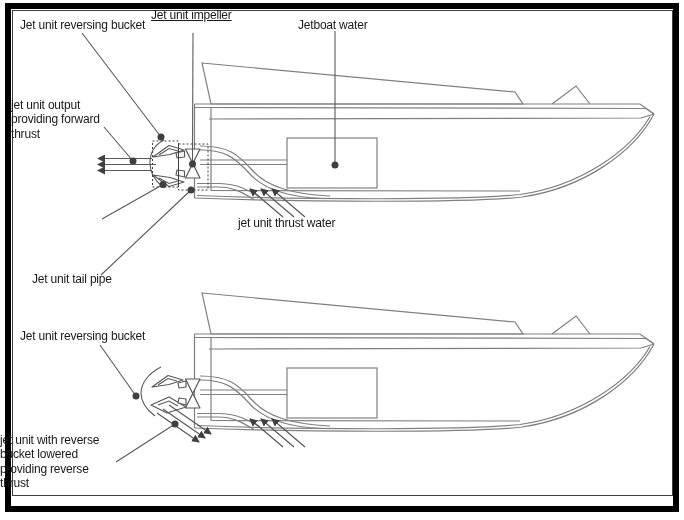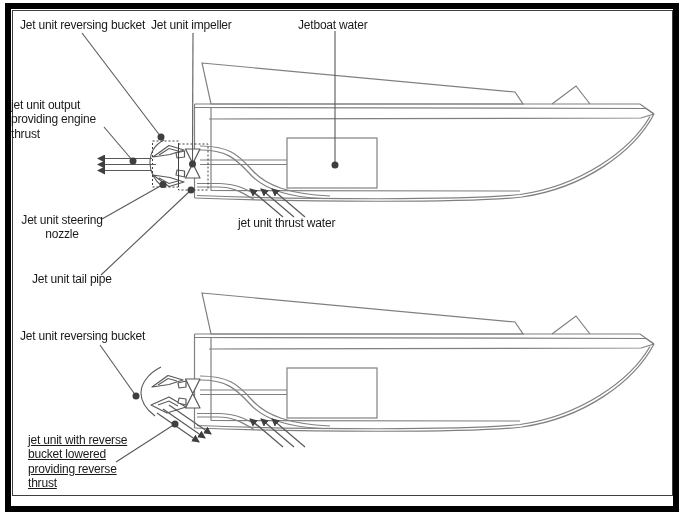--- a/index.html
+++ b/index.html
@@ -141,28 +141,26 @@
       <path class="leader" d="M101,275 L191,190"></path>
       <circle class="dot" cx="191" cy="190" r="3.5"></circle>
       <path class="leader" d="M100,345 L136,396"></path>
       <circle class="dot" cx="136" cy="396" r="3.5"></circle>
       <path class="leader" d="M116,462 L175,424"></path>
       <circle class="dot" cx="175" cy="424" r="3.5"></circle>
     </g>
   </svg>
 
   <div class="lbl" style="left:20px;top:18px;">Jet unit reversing bucket</div>
-  <div class="lbl" style="left:151px;top:18px;">Jet unit impeller</div>
+  <div class="lbl" style="left:151px;top:8px;text-decoration:underline;">Jet unit impeller</div>
   <div class="lbl" style="left:298px;top:18px;">Jetboat water</div>
   <div class="lbl" style="left:11px;top:98px;width:112px;">jet unit output
-providing engine
+providing forward
 thrust</div>
-  <div class="lbl center" style="left:12px;top:213px;width:100px;">Jet unit steering
-nozzle</div>
   <div class="lbl" style="left:32px;top:272px;">Jet unit tail pipe</div>
   <div class="lbl" style="left:238px;top:216px;">jet unit thrust water</div>
   <div class="lbl" style="left:20px;top:329px;">Jet unit reversing bucket</div>
-  <div class="lbl" style="left:28px;top:433px;width:128px;text-decoration:underline;">jet unit with reverse
+  <div class="lbl" style="left:0;top:433px;width:128px;">jet unit with reverse
 bucket lowered
 providing reverse
 thrust</div>
 
 </div>
 
 </body></html>

